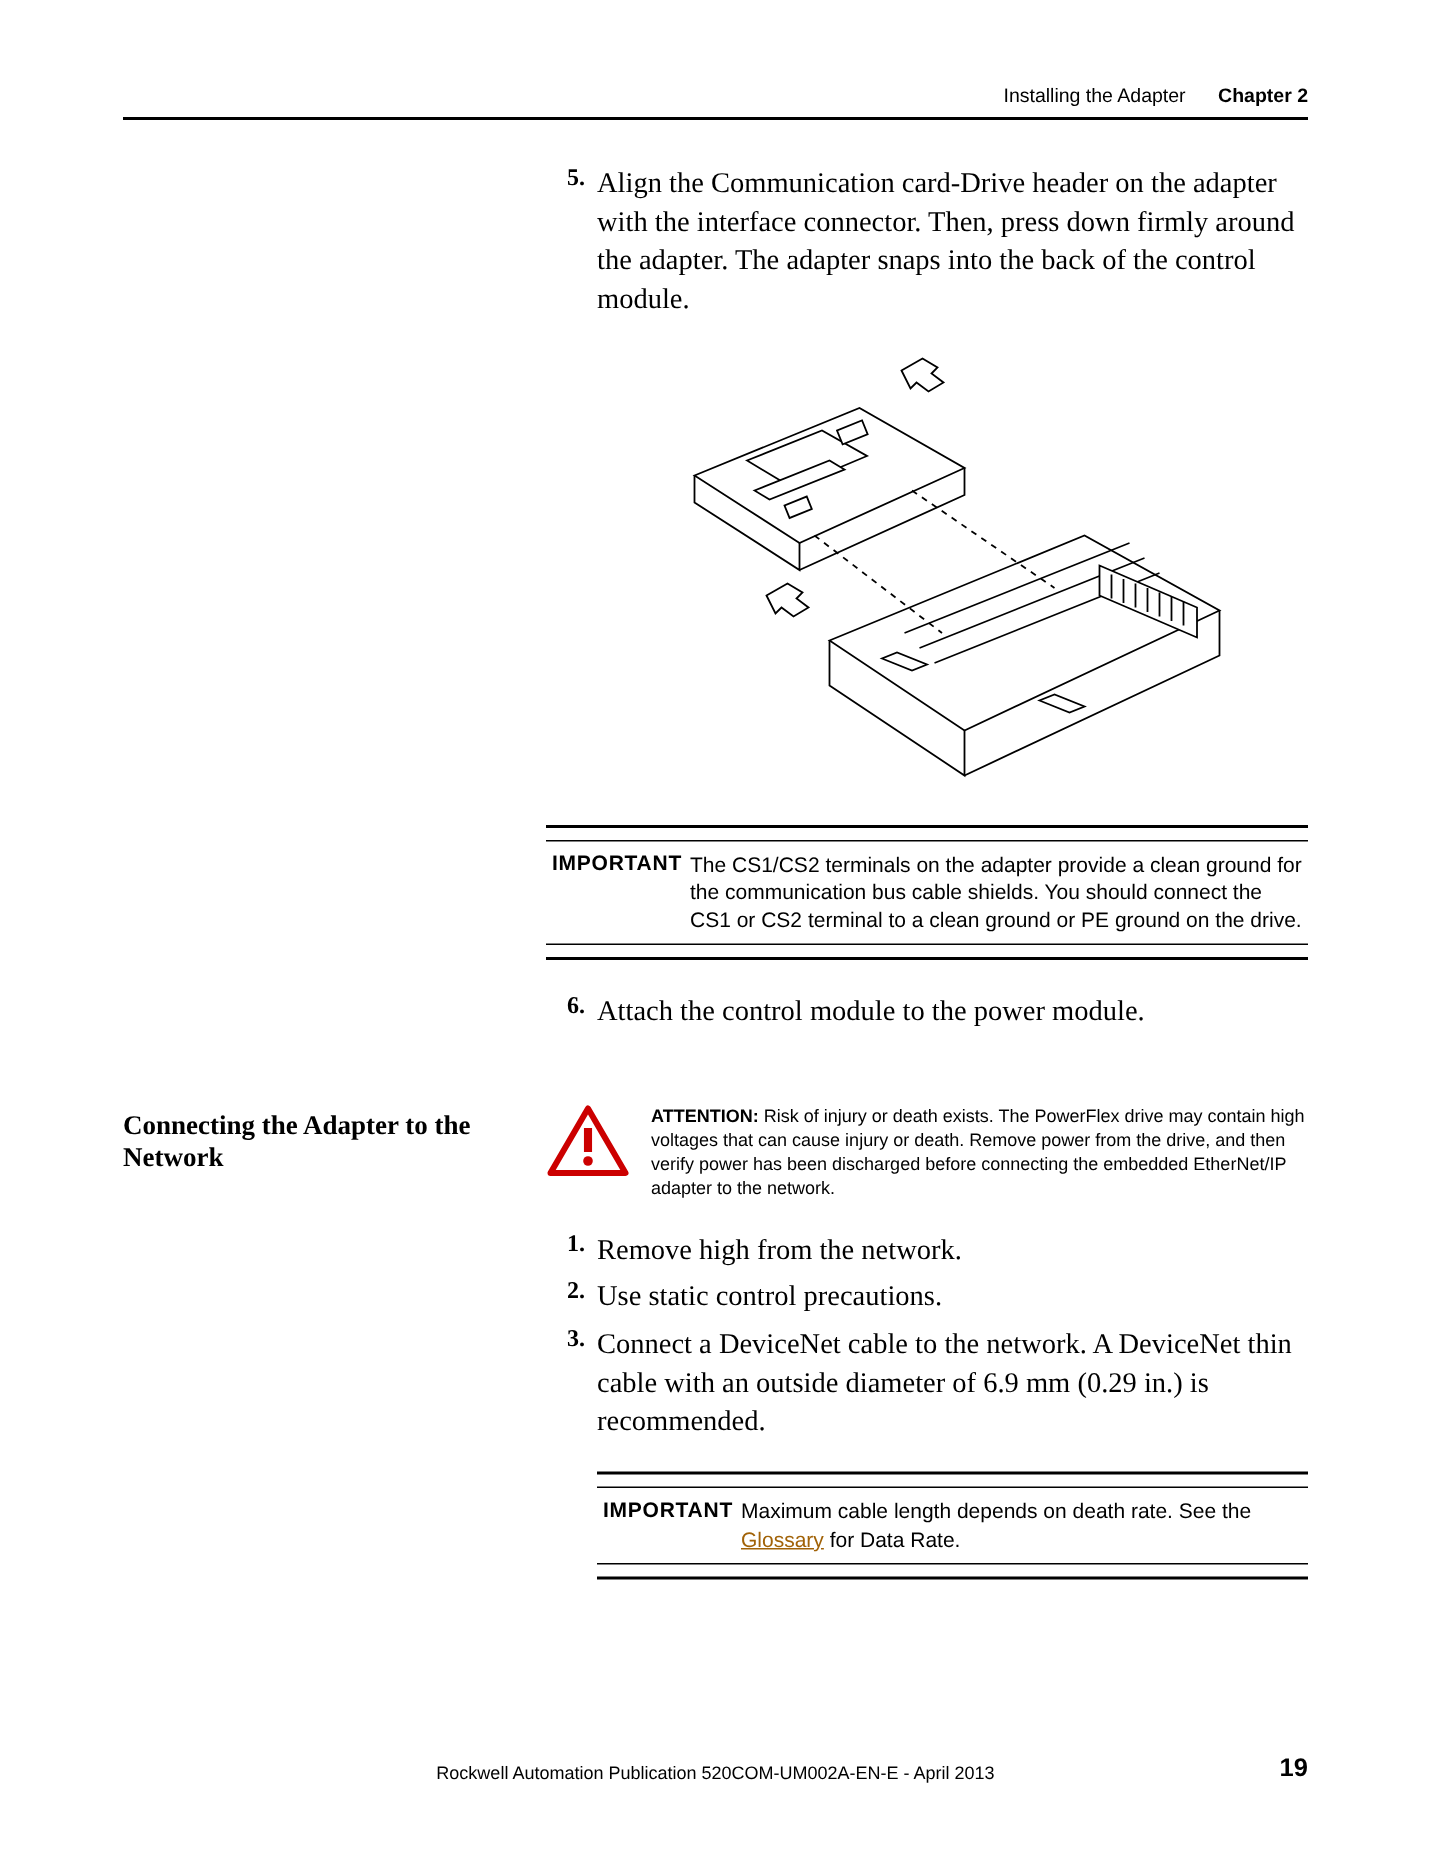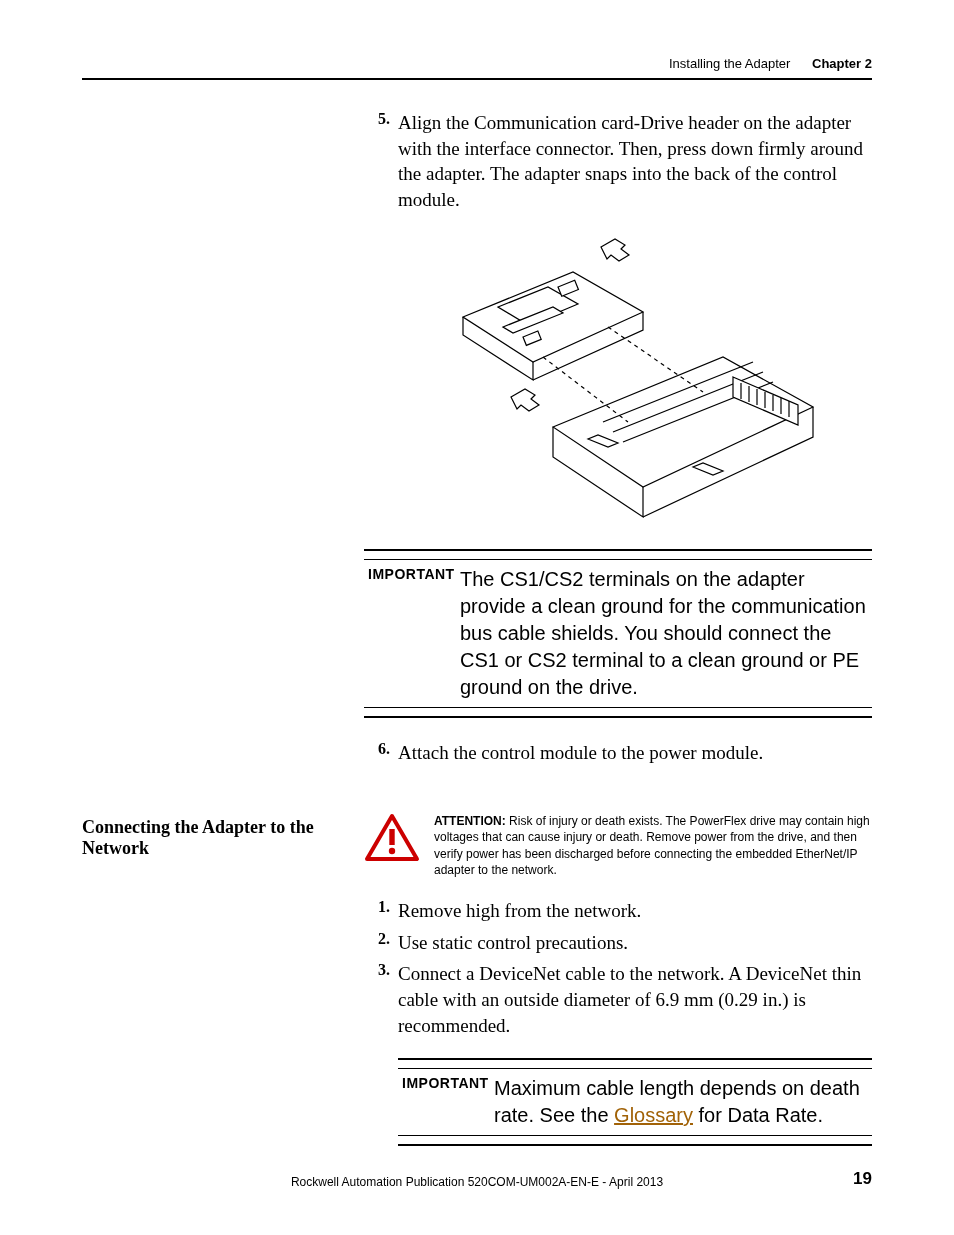--- a/index.html
+++ b/index.html
@@ -80,21 +80,21 @@
     width: 92px; flex: 0 0 92px;
     font-family: "Arial Narrow", Arial, sans-serif;
     font-weight: bold;
     font-size: 14px;
     letter-spacing: 0.5px;
     font-stretch: condensed;
   }
   .imp-body {
     flex: 1;
     font-family: "Arial Narrow", Arial, sans-serif;
-    font-size: 20px;
+    font-size: 14px;
     line-height: 1.35;
     font-stretch: condensed;
   }
   .section-head {
     font-family: Liberation Serif, serif;
     font-weight: bold;
     font-size: 18px;
     line-height: 1.15;
     font-stretch: condensed;
     margin-top: 4px;

